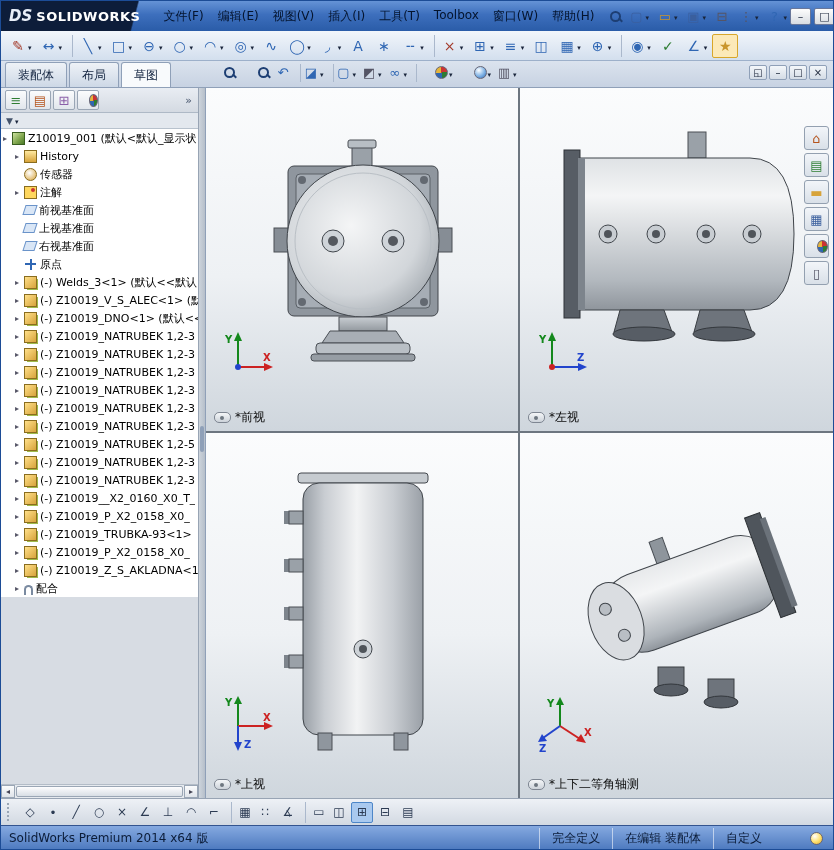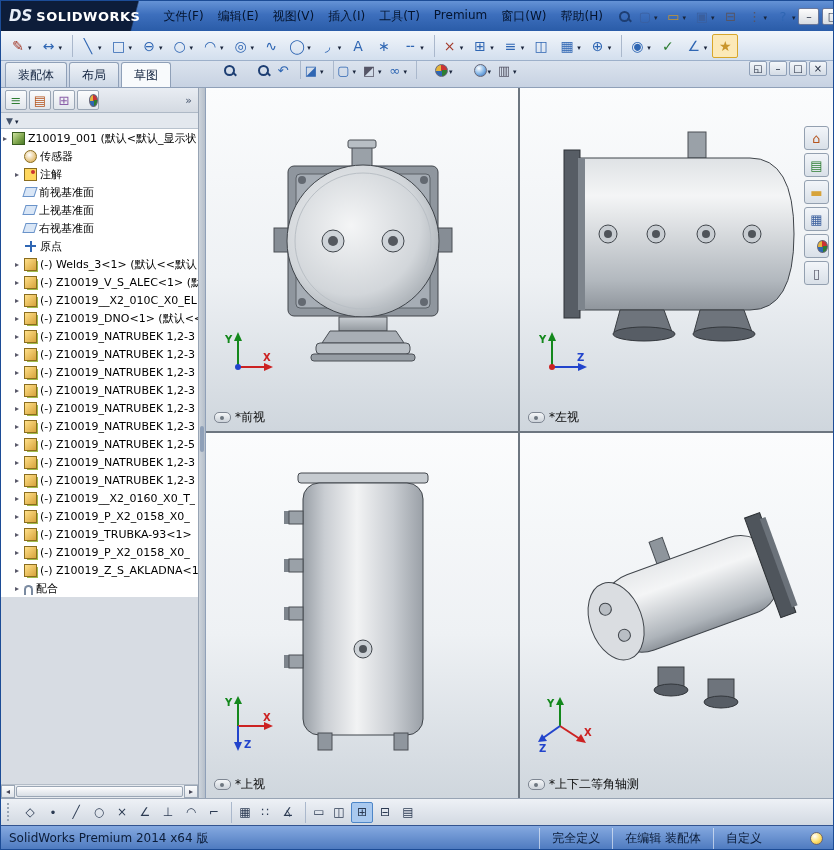--- a/index.html
+++ b/index.html
@@ -23,21 +23,21 @@
 .caret.dd::after{content:"▾";font-size:7px;color:#18233a;margin-left:1px}
 .winbtns{margin-left:auto;display:flex;gap:3px;padding-right:6px}
 .wb{width:21px;height:17px;background:linear-gradient(#fdfdfd,#d8dce2);border:1px solid #69779a;border-radius:2px;display:flex;align-items:center;justify-content:center;font-size:11px;color:#1a2438}
 
 .sketchbar{position:absolute;left:0;top:30px;width:100%;height:30px;background:linear-gradient(#f2f6fb,#d3dfee);border-bottom:1px solid #9db0ca;display:flex;align-items:center;padding:0 4px}
 .sketchbar .sbtn{margin:0 1px}
 .sketchbar .ig{width:18px;height:18px;font-size:14px}
 .sbtn.sep{border-left:1px solid #aab8cc;margin-left:6px;padding-left:6px;border-radius:0}
 .sbtn.hot{background:#fce9b8;border:1px solid #d8a62a;border-radius:2px}
 
-.tabrow{position:absolute;left:0;top:60px;width:100%;height:27px;background:linear-gradient(#dbe3ee,#c7d2e2);border-bottom:1px solid #8fa0b8;display:flex;align-items:flex-start}
+.tabrow{position:absolute;left:0;top:60px;width:100%;height:27px;background:linear-gradient(#dbe3ee,#c7d2e2);border-bottom:1px solid #8fa0b8;display:flex;align-items:center}
 .tabs{display:flex;align-items:flex-end;height:100%;padding:0 0 0 4px;width:200px;flex:none}
 .tab{padding:4px 12px 3px;font-size:12px;color:#12233f;background:linear-gradient(#eef2f7,#cdd8e6);border:1px solid #8fa0b8;border-bottom:none;border-radius:3px 3px 0 0;margin-right:2px;white-space:nowrap}
 .tab.active{background:#f8fafc}
 .hud{display:flex;align-items:center;gap:1px;padding:0 0 3px 4px}
 .hud .sbtn{padding:1px 2px}
 .docbtns{margin-left:auto;display:flex;gap:2px;padding:0 6px 4px 0}
 .docbtns .dwb{width:18px;height:15px;font-size:10px;display:flex;align-items:center;justify-content:center;background:linear-gradient(#f4f7fa,#d4dce6);border:1px solid #8fa0b8;border-radius:2px;color:#1a2438}
 
 .panel{position:absolute;left:0;top:87px;width:198px;height:710px;background:#d7dce3;border-right:1px solid #98a4b4}
 .panel-tabs{height:25px;display:flex;align-items:center;gap:2px;padding:0 4px;background:linear-gradient(#e9edf3,#d4dae2);border-bottom:1px solid #aeb9c6}
@@ -109,21 +109,21 @@
       <span class="logo-ds">DS</span>
       <span class="logo-tx">SOLIDWORKS</span>
     </div>
     <div class="menubar">
 
     <span class="mi">文件(F)</span>
         <span class="mi">编辑(E)</span>
         <span class="mi">视图(V)</span>
         <span class="mi">插入(I)</span>
         <span class="mi">工具(T)</span>
-        <span class="mi">Premium</span>
+        <span class="mi">Toolbox</span>
         <span class="mi">窗口(W)</span>
         <span class="mi">帮助(H)</span>
       </div>
     <span class="i-mag tmag"></span>
     <div class="tb-quick">
 
         <span class="qbtn">
           <span class="ig" style="color: rgb(58, 95, 158);">▢</span>
           <span class="caret dd"></span>
         </span>
@@ -397,20 +397,25 @@
       <span class="caret dd"></span>
     </div>
     <div class="tree">
 
         <div class="trow root">
           <span class="tw exp"></span>
           <span class="ti ti-asm"></span>
           <span class="tl">Z10019_001 (默认&lt;默认_显示状</span>
         </div>
 
+        <div class="trow">
+          <span class="tw exp"></span>
+          <span class="ti ti-hist"></span>
+          <span class="tl">History</span>
+        </div>
 
         <div class="trow">
           <span class="tw"></span>
           <span class="ti ti-sens"></span>
           <span class="tl">传感器</span>
         </div>
 
         <div class="trow">
           <span class="tw exp"></span>
           <span class="ti ti-ann"></span>
@@ -446,25 +451,20 @@
           <span class="ti ti-part"></span>
           <span class="tl">(-) Welds_3&lt;1&gt; (默认&lt;&lt;默认</span>
         </div>
 
         <div class="trow">
           <span class="tw exp"></span>
           <span class="ti ti-part"></span>
           <span class="tl">(-) Z10019_V_S_ALEC&lt;1&gt; (默</span>
         </div>
 
-        <div class="trow">
-          <span class="tw exp"></span>
-          <span class="ti ti-part"></span>
-          <span class="tl">(-) Z10019__X2_010C_X0_EL</span>
-        </div>
 
         <div class="trow">
           <span class="tw exp"></span>
           <span class="ti ti-part"></span>
           <span class="tl">(-) Z10019_DNO&lt;1&gt; (默认&lt;&lt;</span>
         </div>
 
         <div class="trow">
           <span class="tw exp"></span>
           <span class="ti ti-part"></span>

